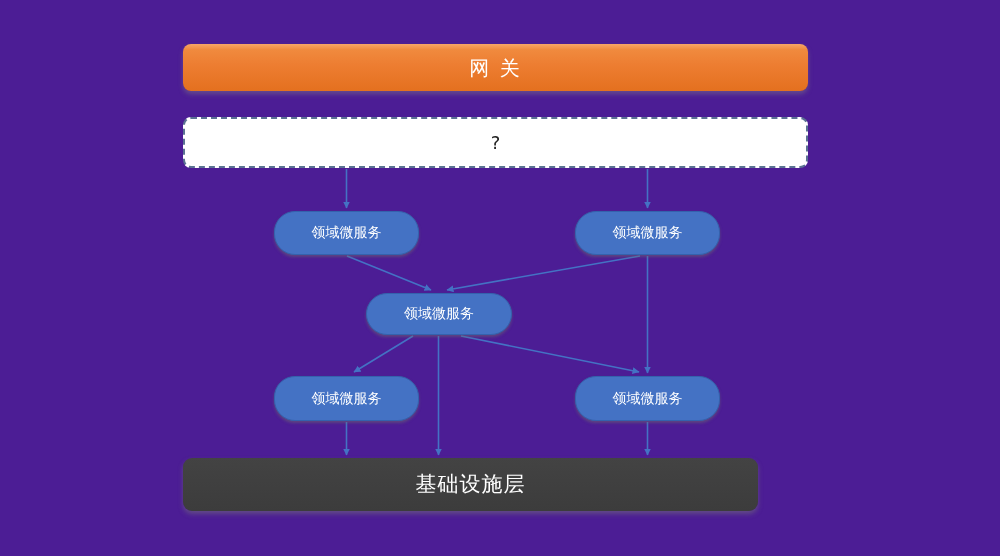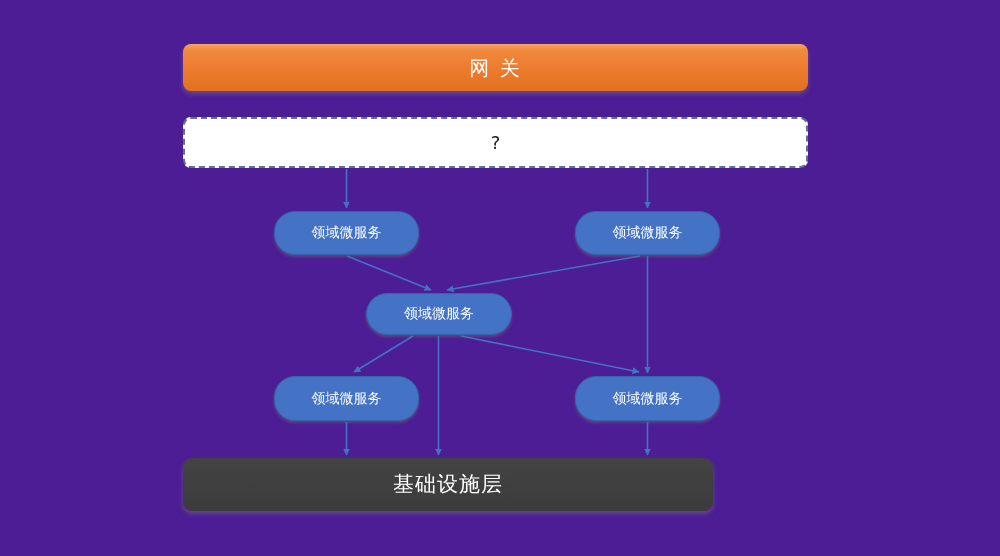--- a/index.html
+++ b/index.html
@@ -57,21 +57,21 @@
     color: #ffffff;
     font-size: 14px;
     box-shadow: 0 2px 3px rgba(110,110,110,0.5);
   }
   .svc-top-left     { left: 274px; top: 211px; }
   .svc-top-right    { left: 575px; top: 211px; }
   .svc-middle       { left: 366px; top: 293px; width: 146px; height: 42px; }
   .svc-bottom-left  { left: 274px; top: 376px; height: 45px; }
   .svc-bottom-right { left: 575px; top: 376px; height: 45px; }
   .node-infra {
-    left: 183px; top: 458px; width: 530px; height: 53px;
+    left: 183px; top: 458px; width: 575px; height: 53px;
     background: linear-gradient(180deg, #434343 0%, #3c3c3c 100%);
     border-radius: 9px;
     color: #ffffff;
     font-size: 21px;
     letter-spacing: 1px;
     box-shadow: 0 3px 5px rgba(120,120,120,0.5);
   }
 </style>
 </head>
 <body>

